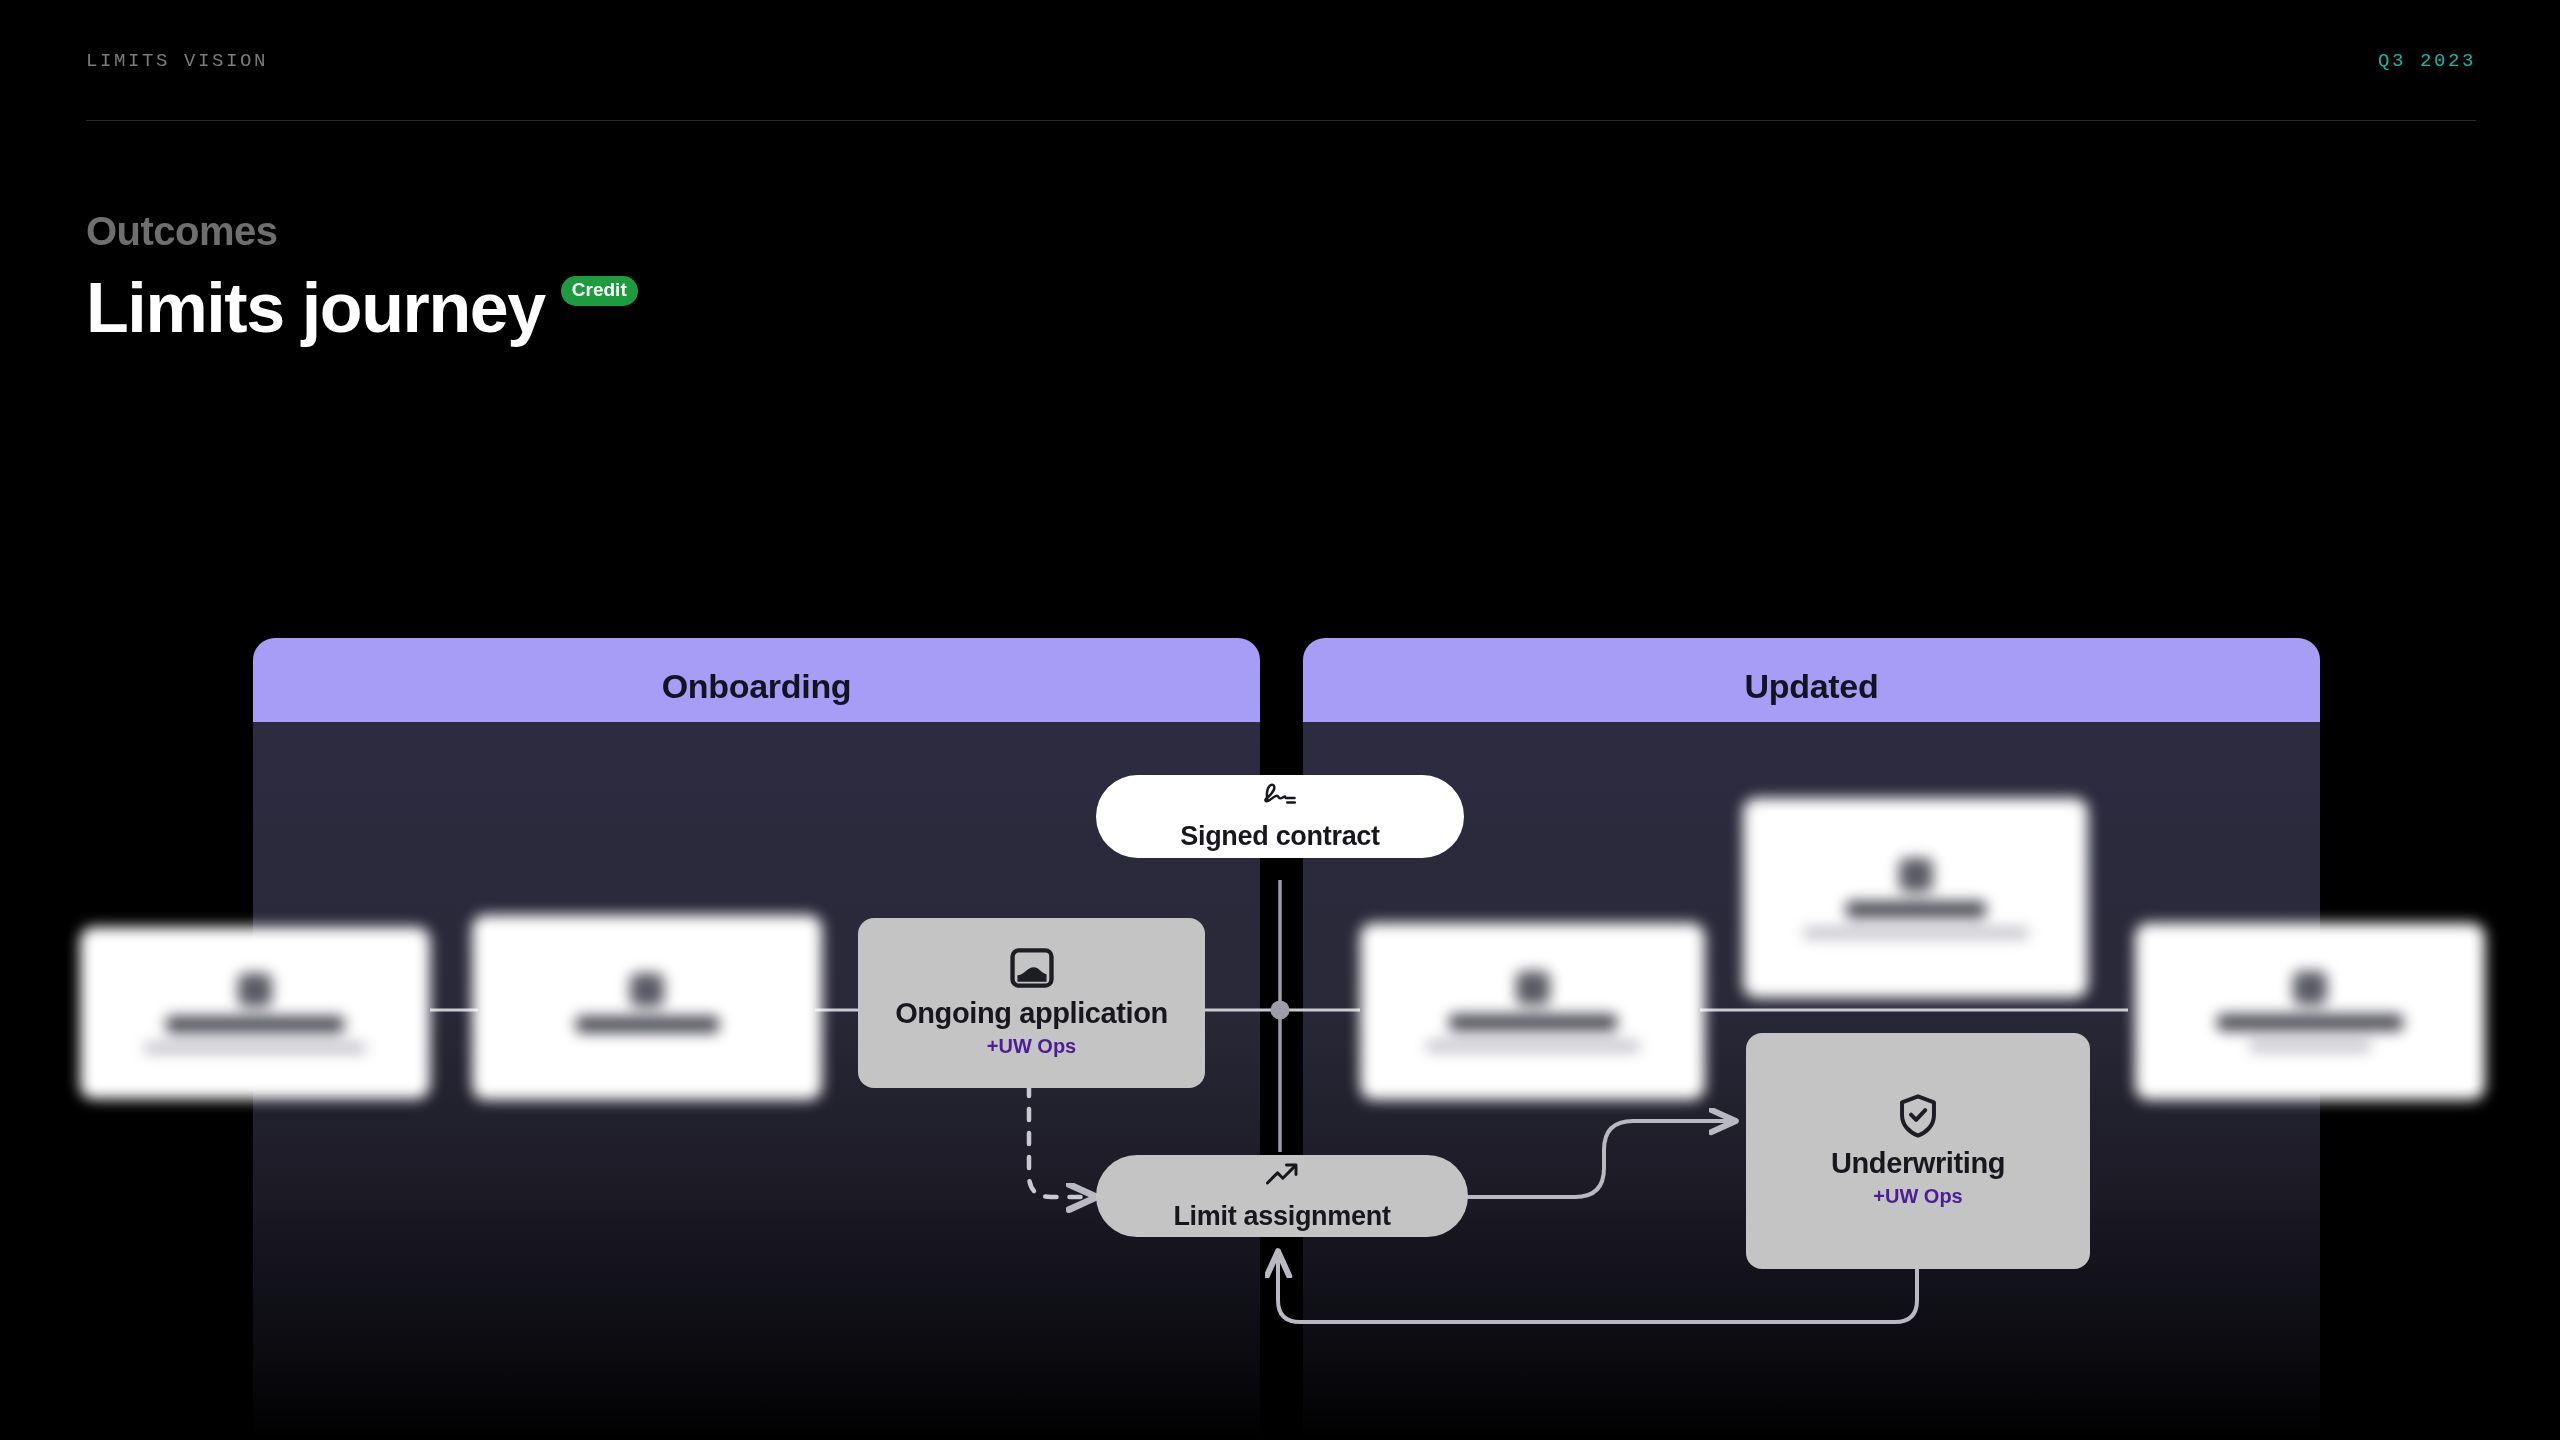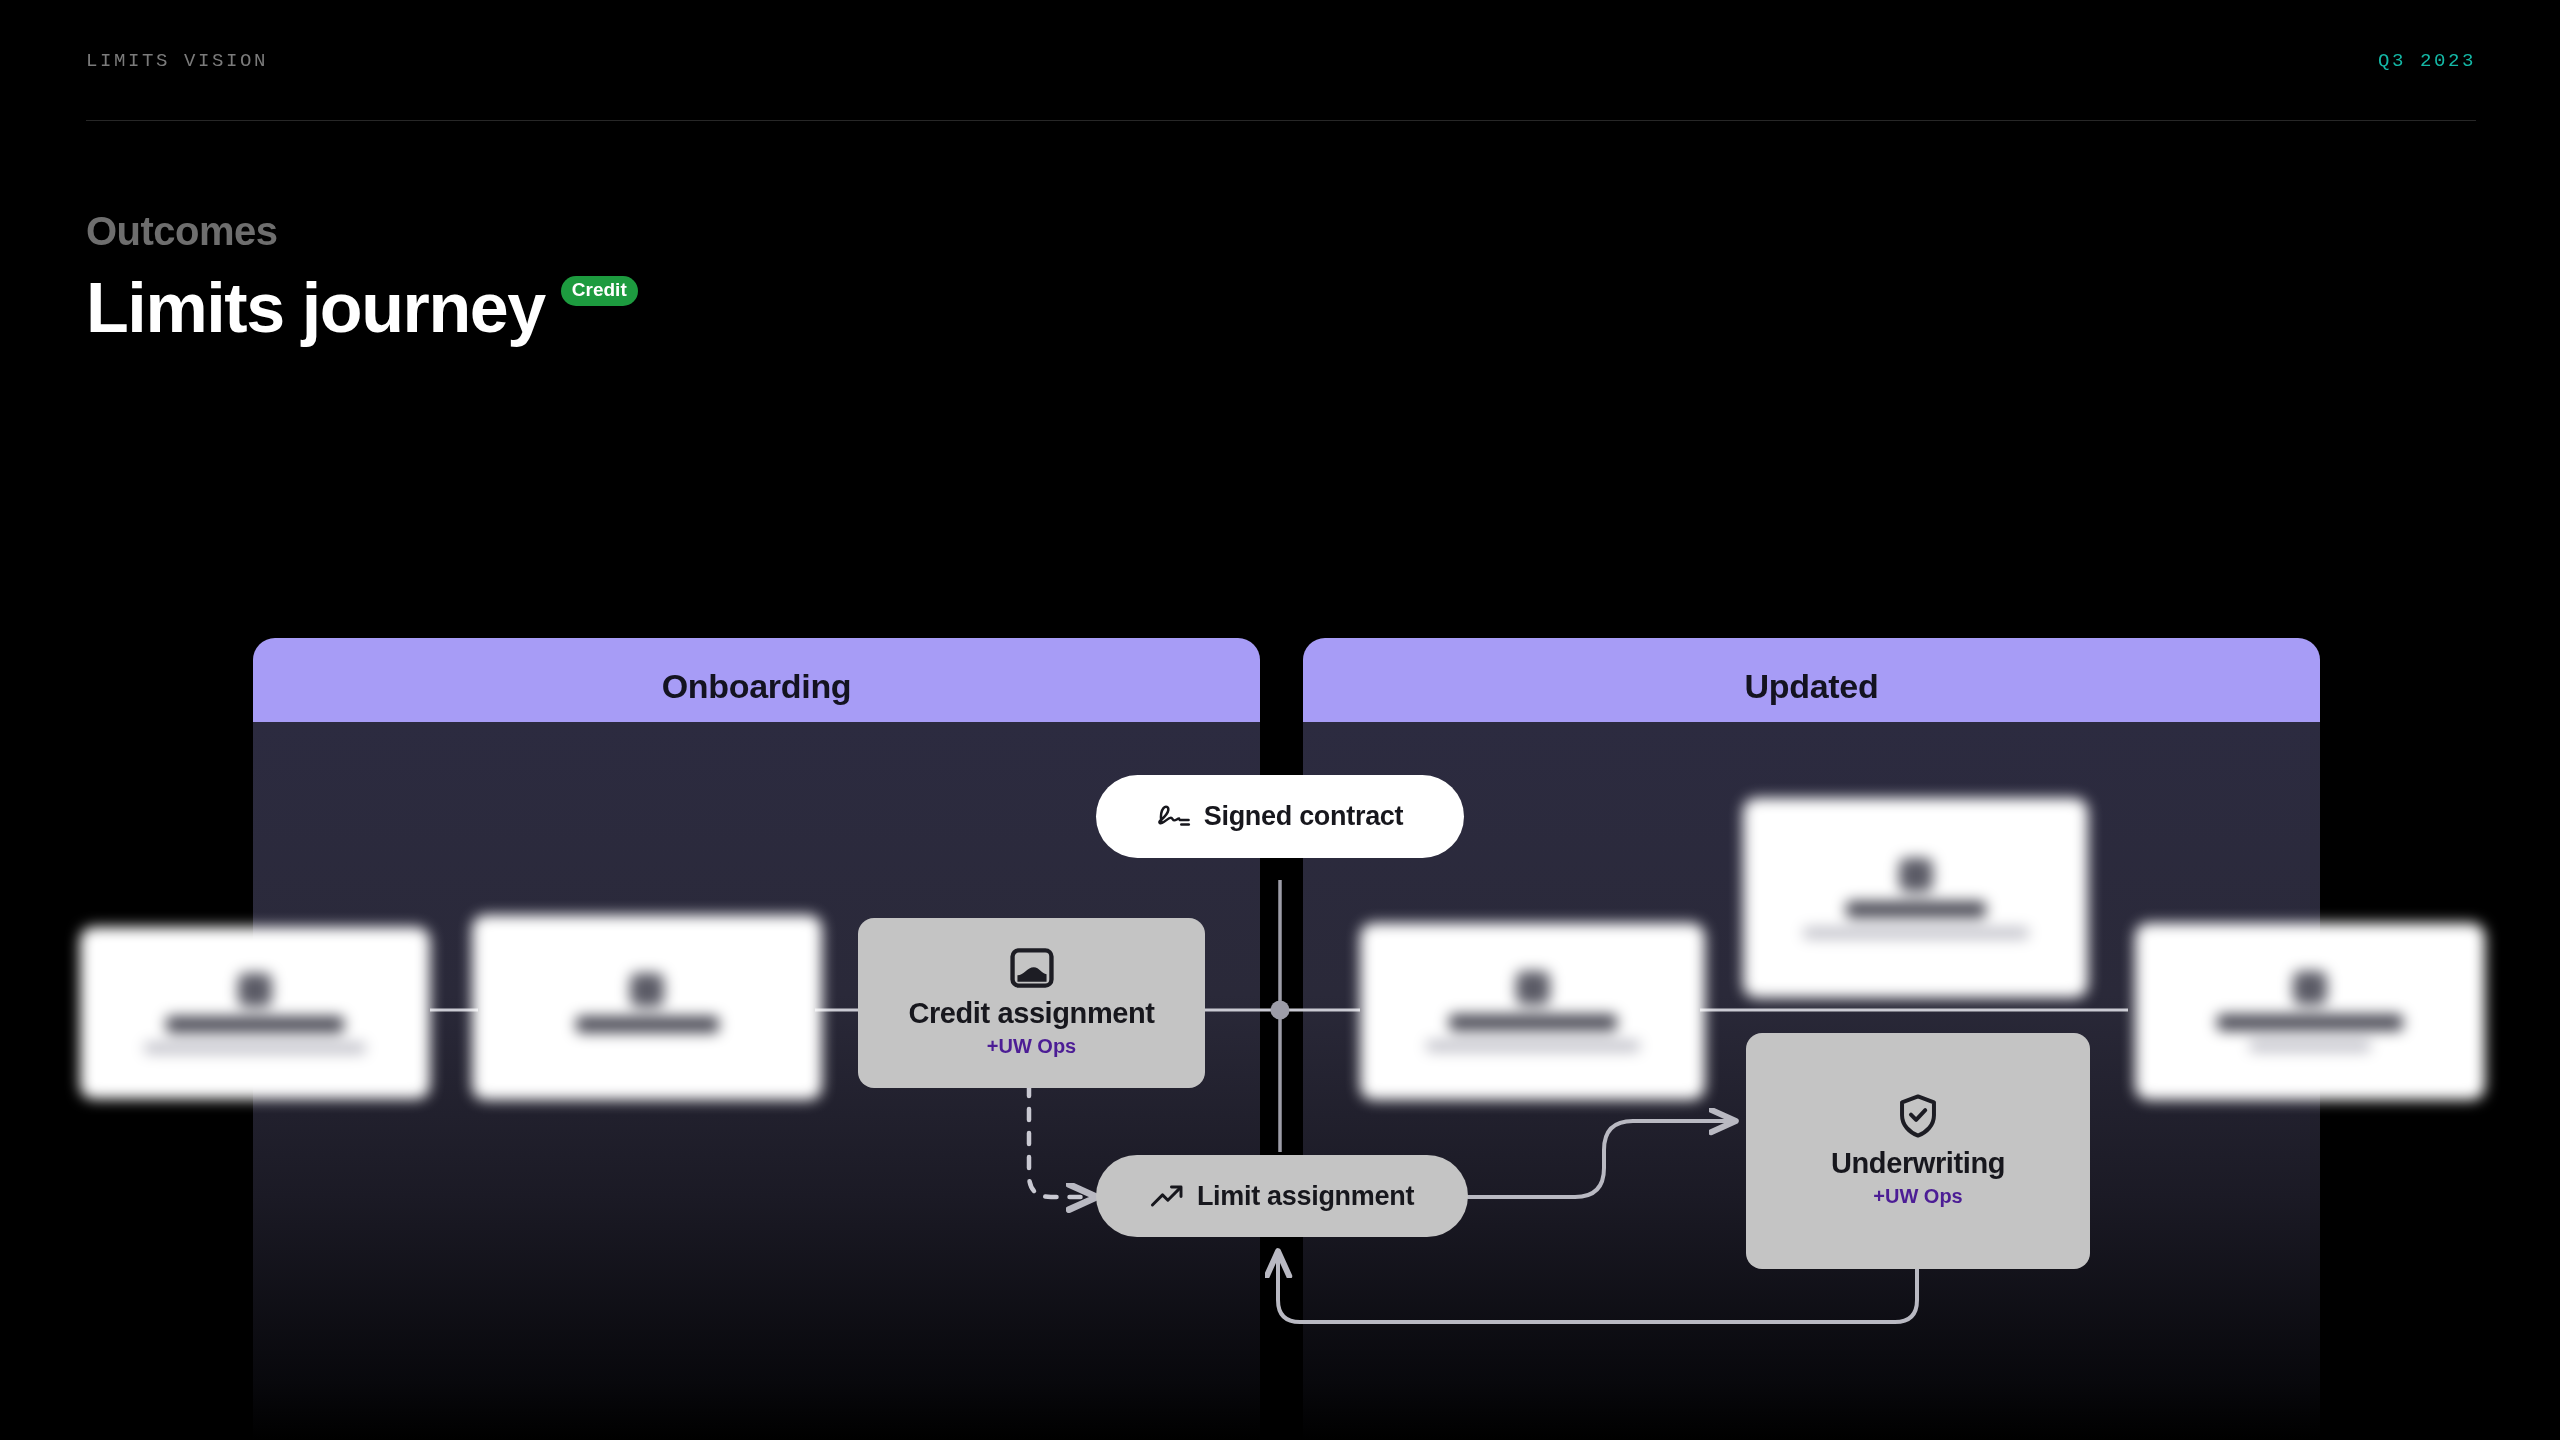--- a/index.html
+++ b/index.html
@@ -72,21 +72,21 @@
     height: 718px; width: 100%;
     background: linear-gradient(to bottom, #2c2b40 0%, #2a2939 38%, #1b1a25 66%, #08080c 92%, #000 100%);
   }
   #panel-left  { left: 253px;  width: 1007px; }
   #panel-right { left: 1303px; width: 1017px; }
 
   
   #wires { position: absolute; left: 0; top: 0; width: 2560px; height: 1440px; }
 
   
-  .node { position: absolute; }
+  .node { position: absolute; flex-direction: column; }
 
   
   .card-blur {
     background: #ffffff;
     border-radius: 14px;
     filter: blur(7px);
     display: flex; flex-direction: column; align-items: center; justify-content: center;
     gap: 9px;
   }
   .card-blur .ic {
@@ -197,21 +197,21 @@
       <div class="ic"></div>
       <div class="l1" style="width:143px;"></div>
       <div class="l2" style="width:0px; height:0px;"></div>
     </div>
 
     <div class="node card-solid" style="left:858px; top:918px; width:347px; height:170px;">
       <svg class="cicon" width="44" height="40" viewBox="0 0 24 22">
         <rect x="1.3" y="1.3" width="21.4" height="19.4" rx="3.4" fill="none" stroke="#1d1d24" stroke-width="2.4"></rect>
         <path d="M4,18.6 L4,15 C7.6,15 9.4,10.6 13,10.6 C16,10.6 17.6,14.4 20,14.4 L20,18.6 Z" fill="#1d1d24"></path>
       </svg>
-      <div class="ctitle">Credit assignment</div>
+      <div class="ctitle">Ongoing application</div>
       <div class="csub">+UW Ops</div>
     </div>
 
     <div class="node pill pill-white" style="left:1096px; top:775px; width:368px; height:83px;">
       <svg width="34" height="26" viewBox="0 0 26 20">
         <path d="M3.2,13.6 C3.2,13.6 2.2,6.4 4.9,3.2 C6.6,1.2 9.0,2.2 8.6,4.8 C8.0,8.6 3.0,12.1 2.0,13.3 C1.2,14.3 2.4,15.2 3.8,14.6 C6.3,13.5 8.6,10.6 10.6,10.6 C12.0,10.6 11.8,12.6 13.3,12.6 C14.6,12.6 15.6,11.2 16.9,11.2" fill="none" stroke="#17171d" stroke-width="1.9" stroke-linecap="round" stroke-linejoin="round"></path>
         <path d="M17.4,12.3 L24.2,12.3" fill="none" stroke="#17171d" stroke-width="1.9" stroke-linecap="round"></path>
         <path d="M18.6,15.8 L24.4,15.8" fill="none" stroke="#17171d" stroke-width="1.9" stroke-linecap="round"></path>
       </svg>
       <div class="ptext">Signed contract</div>

